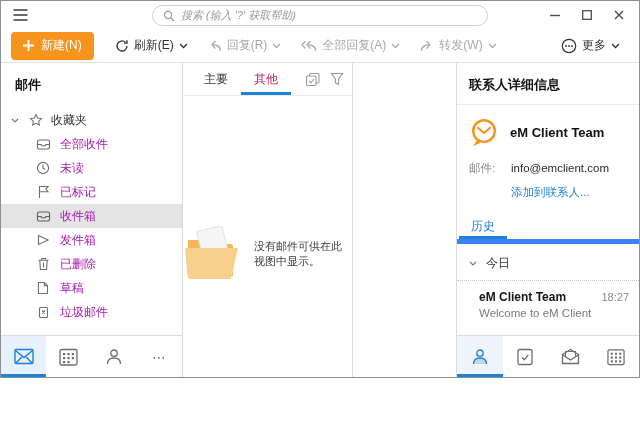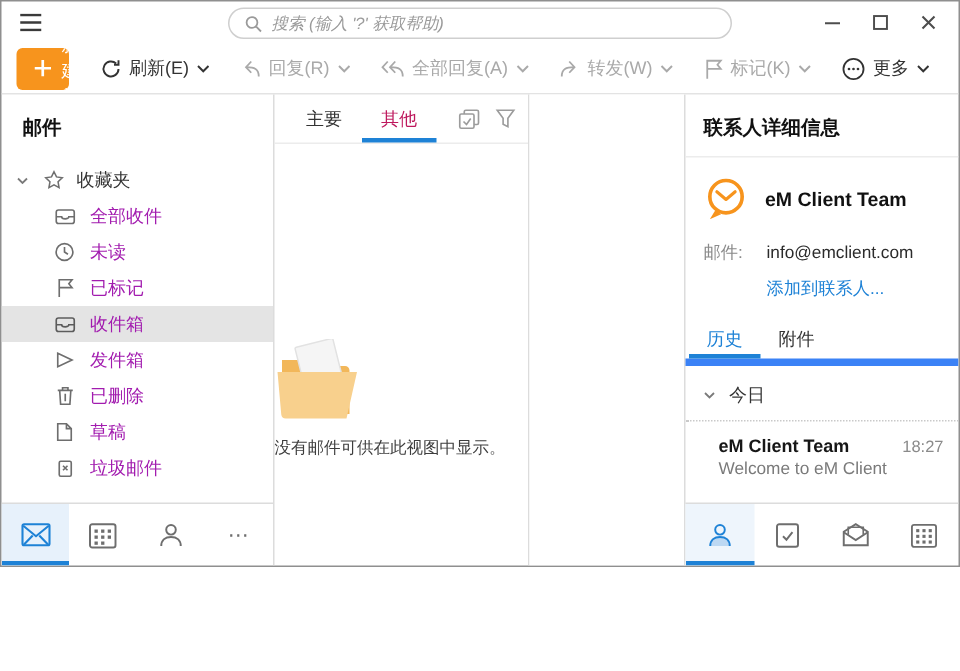--- a/index.html
+++ b/index.html
@@ -48,21 +48,21 @@
   .nav-tab { width:46px; display:flex; align-items:center; justify-content:center; color:#6e6e6e; cursor:pointer; }
   .nav-tab.selected { color:#1e82d6; background:#e7f1fb; box-shadow:inset 0 -3px 0 #1e82d6; }
   .nav-dots { font-size:14px; letter-spacing:1px; }
 
   
   .list-pane { flex:0 0 170px; width:170px; border-right:1px solid #dcdcdc; display:flex; flex-direction:column; }
   .list-tabs { flex:0 0 33px; border-bottom:1px solid #ececec; display:flex; align-items:stretch; padding:0 4px 0 8px; }
   .list-tab { display:flex; align-items:center; padding:0 13px; color:#333; cursor:pointer; }
   .list-tab.selected { color:#be185d; box-shadow:inset 0 -3px 0 #1e82d6; }
   .list-tab-icons { margin-left:auto; display:flex; align-items:center; gap:9px; color:#9c9c9c; padding-right:4px; }
-  .empty-state { margin-top:130px; display:flex; flex-direction:column; align-items:flex-start; gap:9px; }
+  .empty-state { margin-top:130px; display:flex; flex-direction:row; align-items:center; gap:9px; }
   .empty-text { font-size:11px; color:#3d3d3d; }
 
   
   .reading-pane { flex:0 0 104px; width:104px; border-right:1px solid #dcdcdc; background:#fff; }
 
   
   .contact-panel { flex:1; display:flex; flex-direction:column; min-width:0; }
   .cp-title { font-weight:bold; font-size:13px; padding:13px 12px 10px; border-bottom:1px solid #ececec; color:#111; }
   .cp-card { padding:12px 12px 2px; }
   .cp-head { display:flex; align-items:center; gap:11px; }
@@ -194,33 +194,20 @@
           </svg>
       </span>
       <span>转发(W)</span>
       <span class="chev">
         <svg width="9" height="6" viewBox="0 0 9 6">
             <polyline points="1,1 4.5,4.5 8,1" fill="none" stroke="currentColor" stroke-width="1.3"></polyline>
           </svg>
         </span>
     </span>
 
-    <span class="tb-item disabled">
-      <span>
-        <svg width="13" height="14" viewBox="0 0 13 14">
-            <path d="M2.5 13.5V1.5h9l-2.2 2.7 2.2 2.7h-9" fill="none" stroke="currentColor" stroke-width="1.2"></path>
-          </svg>
-      </span>
-      <span>标记(K)</span>
-      <span class="chev">
-        <svg width="9" height="6" viewBox="0 0 9 6">
-            <polyline points="1,1 4.5,4.5 8,1" fill="none" stroke="currentColor" stroke-width="1.3"></polyline>
-          </svg>
-        </span>
-    </span>
 
     <span class="tb-item tb-more">
       <span>
         <svg width="16" height="16" viewBox="0 0 16 16">
             <circle cx="8" cy="8" r="6.7" fill="none" stroke="#333" stroke-width="1.2"></circle>
             <circle cx="5" cy="8" r="0.9" fill="#333"></circle>
             <circle cx="8" cy="8" r="0.9" fill="#333"></circle>
             <circle cx="11" cy="8" r="0.9" fill="#333"></circle>
           </svg>
       </span>
@@ -416,21 +403,20 @@
         </div>
         <div class="cp-row">
           <span class="cp-label">邮件:</span>
           <span class="cp-value">info@emclient.com</span>
         </div>
         <div class="cp-link">添加到联系人...</div>
       </div>
 
       <div class="cp-tabs">
         <span class="cp-tab selected">历史</span>
-        <span class="cp-tab">附件</span>
       </div>
 
       <div class="cp-group">
         <span class="gchev">
           <svg width="8" height="5" viewBox="0 0 8 5">
               <polyline points="1,1 4,4 7,1" fill="none" stroke="currentColor" stroke-width="1.2"></polyline>
             </svg>
           </span>
         <span>今日</span>
       </div>

